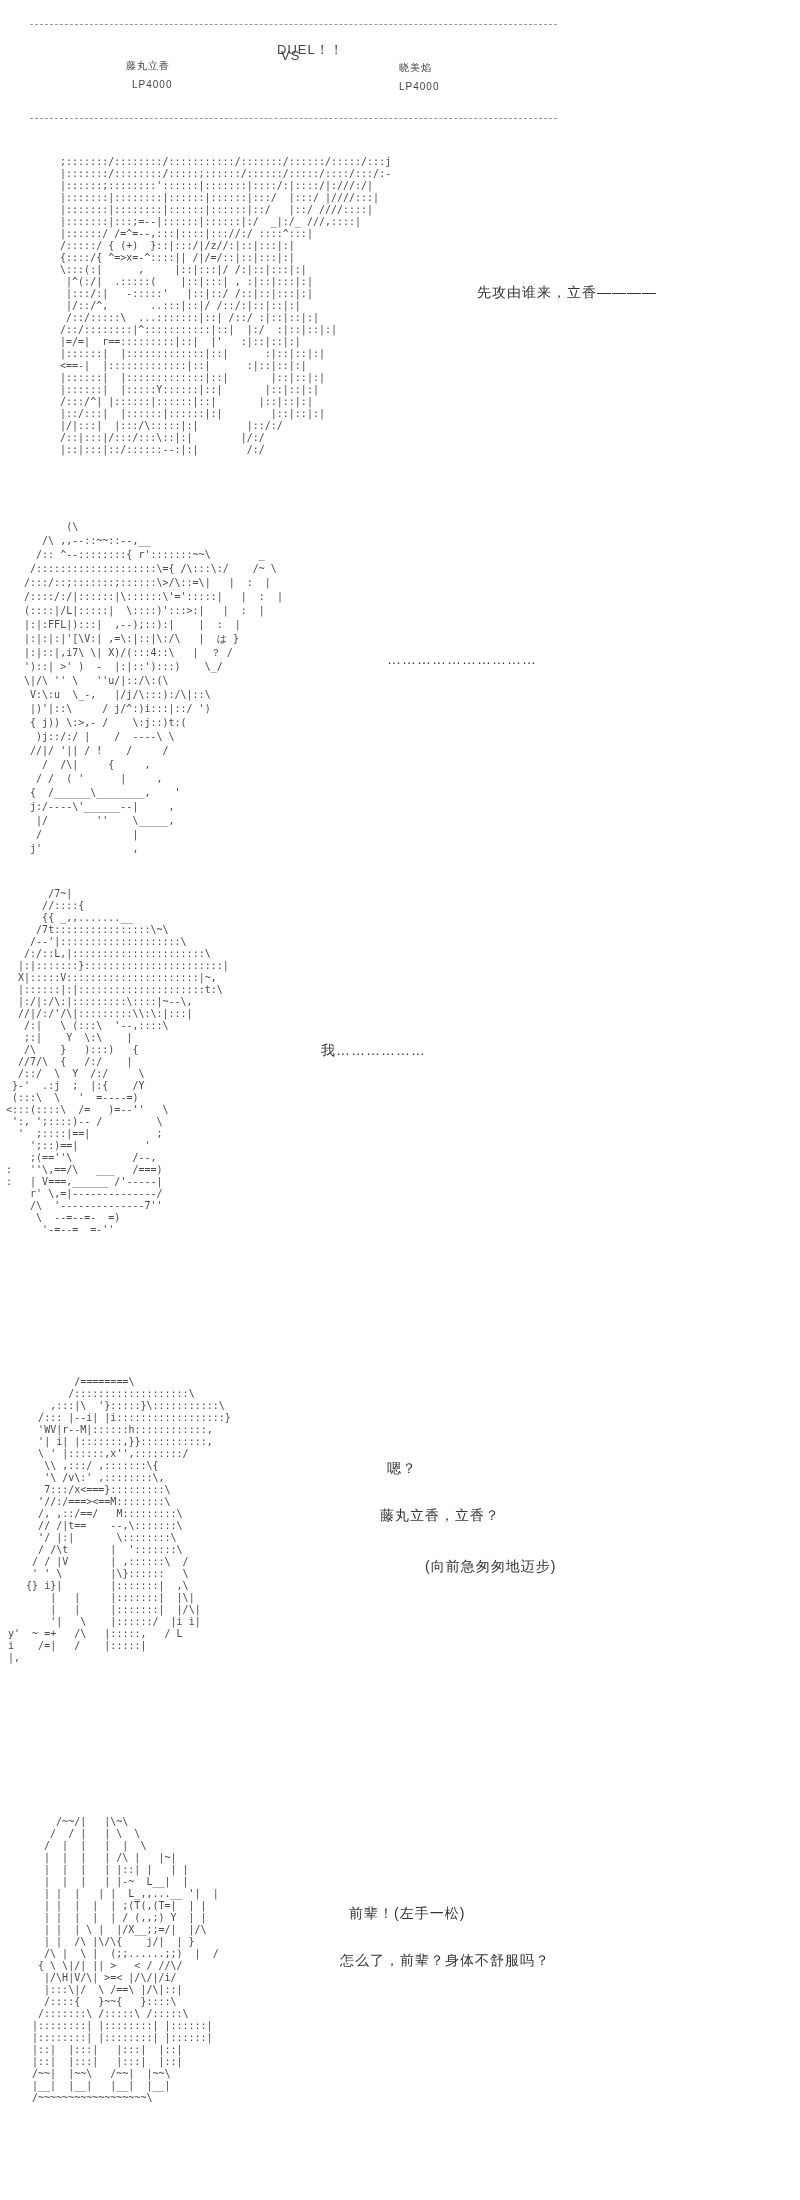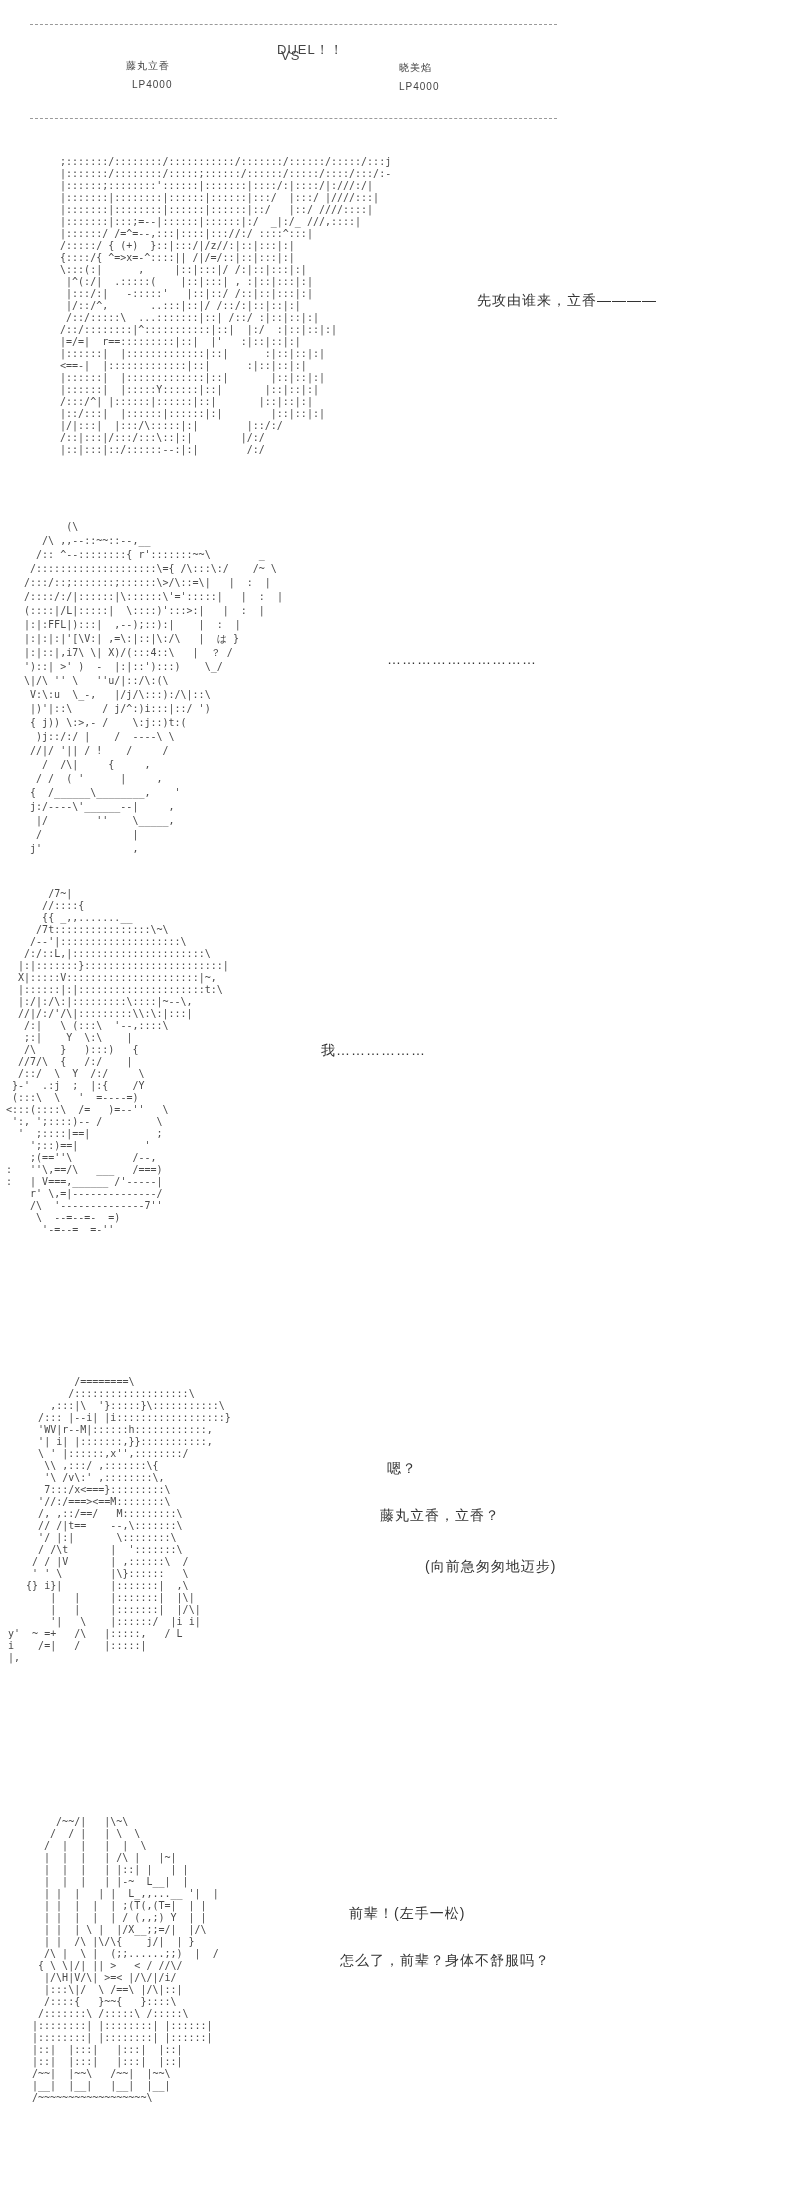--- a/index.html
+++ b/index.html
@@ -73,21 +73,21 @@
   |=/=|  r==:::::::::|::|  |'   :|::|::|:|
   |::::::|  |:::::::::::::|::|      :|::|::|:|
   &lt;==-|  |:::::::::::::|::|      :|::|::|:|
   |::::::|  |:::::::::::::|::|       |::|::|:|
   |::::::|  |:::::Y::::::|::|       |::|::|:|
   /:::/^| |::::::|::::::|::|       |::|::|:|
   |::/:::|  |::::::|::::::|:|        |::|::|:|
   |/|:::|  |:::/\:::::|:|        |::/:/
   /::|:::|/:::/:::\::|:|        |/:/
   |::|:::|::/::::::--:|:|        /:/</pre>
-  <div class="dlg" style="left:477px;top:277px;margin-top:8px;">先攻由谁来，立香————</div>
+  <div class="dlg" style="left:477px;top:277px;">先攻由谁来，立香————</div>
 
   <pre class="aa lh14" style="left:18px;top:520px;">        (\
     /\ ,,--::~~::--,__
    /:: ^--::::::::{ r':::::::~~\        _
   /::::::::::::::::::::\={ /\:::\:/    /~ \
  /:::/::;:::::::;::::::\&gt;/\::=\|   |  :  |
  /::::/:/|::::::|\::::::\'=':::::|   |  :  |
  (::::|/L|:::::|  \::::)':::&gt;:|   |  :  |
  |:|:FFL|):::|  ,--);::):|    |  :  |
  |:|:|:|'[\V:| ,=\:|::|\:/\   |  は }

